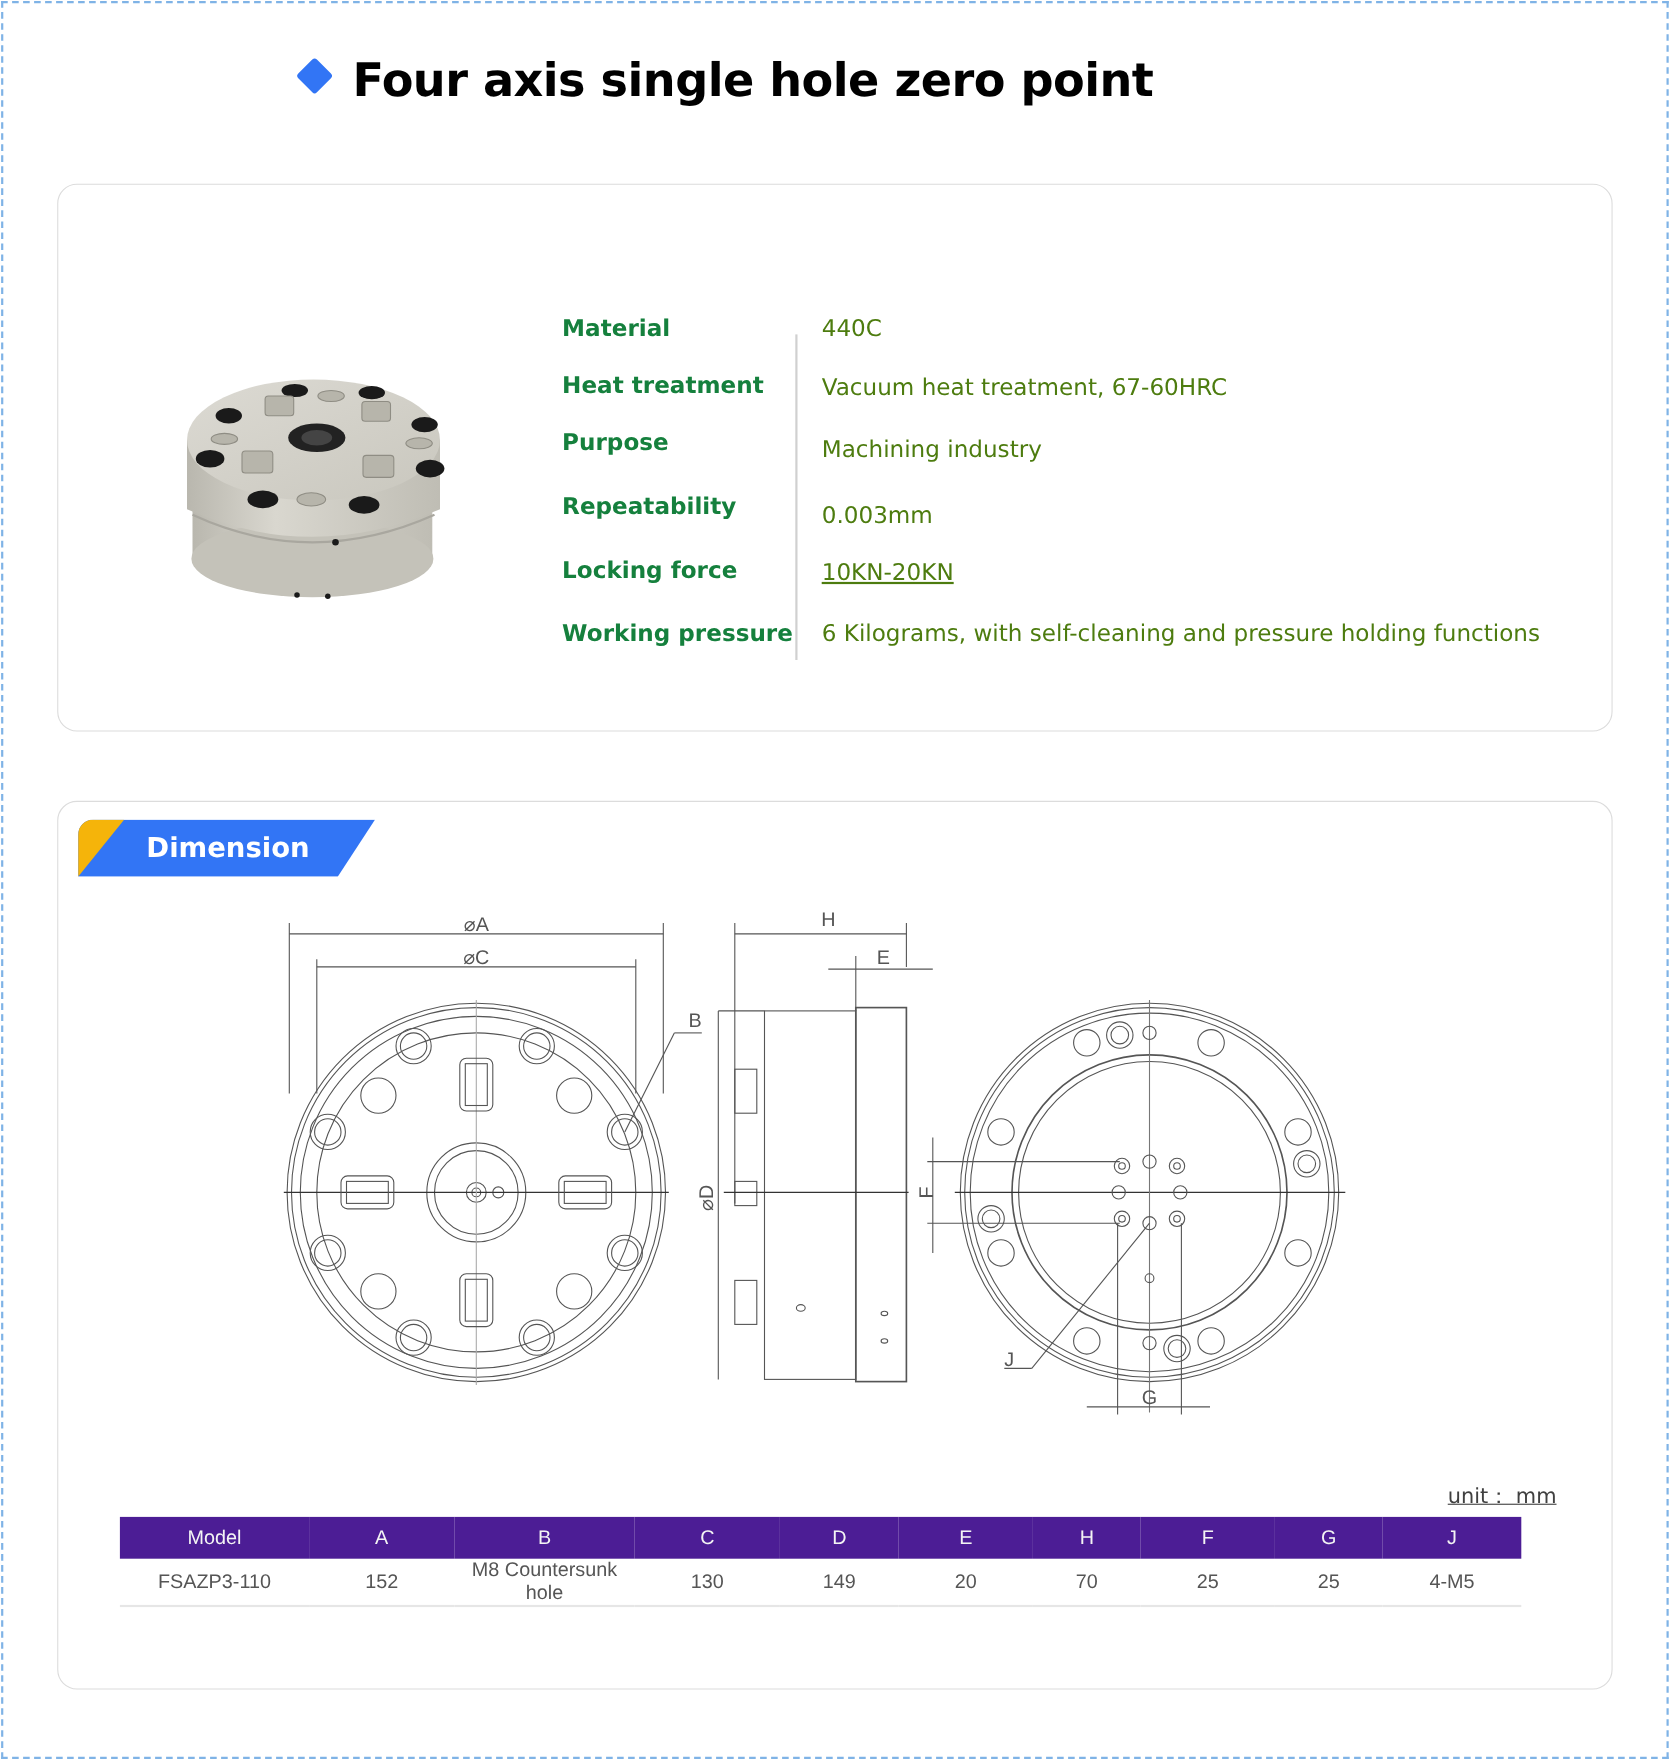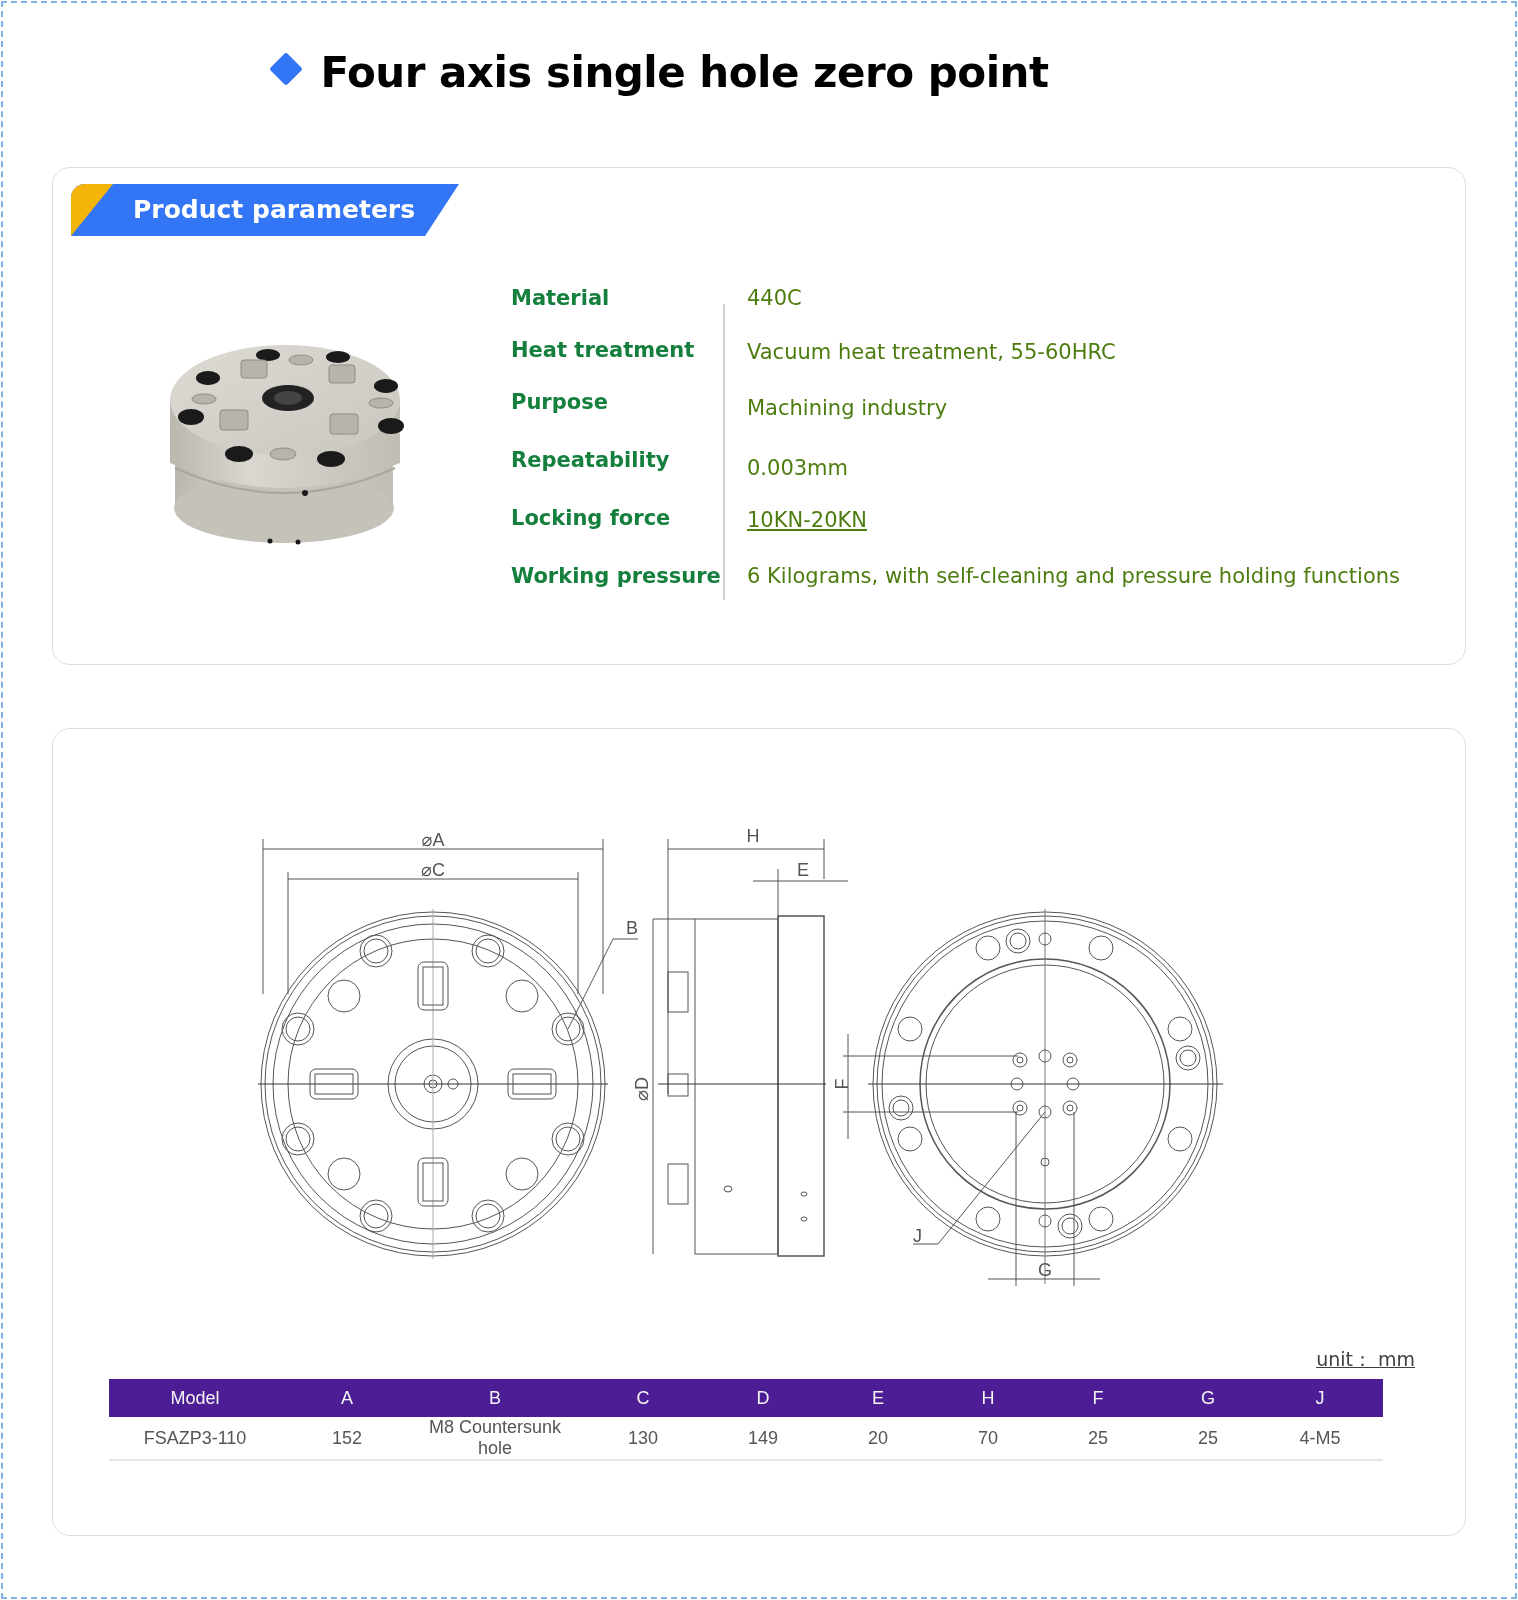--- a/index.html
+++ b/index.html
@@ -30,25 +30,20 @@
 </head>
 <body>
 
 <div class="frame"></div>
 
 <h1 class="page-title">
   <span class="diamond"></span><span>Four axis single hole zero point</span>
 </h1>
 
 <section class="card card-params">
-  <div class="banner" style="width:388px;">
-    <div class="blue" style="width:388px;"></div>
-    <div class="yellow"></div>
-    <div class="label">Product parameters</div>
-  </div>
 
   <svg class="product-img" viewBox="0 0 270 230">
     <defs>
       <linearGradient id="side" x1="0" x2="1" y1="0" y2="0">
         <stop offset="0" stop-color="#b9b7ae"></stop>
         <stop offset="0.35" stop-color="#d9d7cf"></stop>
         <stop offset="1" stop-color="#bfbdb4"></stop>
       </linearGradient>
       <linearGradient id="top" x1="0" x2="1" y1="0" y2="1">
         <stop offset="0" stop-color="#dcdad3"></stop>
@@ -89,21 +84,21 @@
 
   <div class="vline"></div>
 
   <div class="params">
     <div class="param-row" style="top:0;">
       <span class="param-key">Material</span>
       <span class="param-val">440C</span>
     </div>
     <div class="param-row" style="top:52px;">
       <span class="param-key">Heat treatment</span>
-      <span class="param-val" style="top:2px;">Vacuum heat treatment, 55-60HRC</span>
+      <span class="param-val" style="top:2px;">Vacuum heat treatment, 67-60HRC</span>
     </div>
     <div class="param-row" style="top:104px;">
       <span class="param-key">Purpose</span>
       <span class="param-val" style="top:6px;">Machining industry</span>
     </div>
     <div class="param-row" style="top:162px;">
       <span class="param-key">Repeatability</span>
       <span class="param-val" style="top:8px;">0.003mm</span>
     </div>
     <div class="param-row" style="top:220px;">
@@ -111,20 +106,25 @@
       <span class="param-val" style="top:2px;text-decoration:underline;">10KN-20KN</span>
     </div>
     <div class="param-row" style="top:278px;">
       <span class="param-key">Working pressure</span>
       <span class="param-val">6 Kilograms, with self-cleaning and pressure holding functions</span>
     </div>
   </div>
 </section>
 
 <section class="card card-dim">
+  <div class="banner" style="width:270px;">
+    <div class="blue" style="width:270px;"></div>
+    <div class="yellow"></div>
+    <div class="label">Dimension</div>
+  </div>
 
   <svg class="drawing" viewBox="0 0 1000 480" fill="none" stroke="#555" stroke-width="1">
 
     <g>
       <line x1="15" y1="15" x2="15" y2="170"></line>
       <line x1="355" y1="15" x2="355" y2="170"></line>
       <line x1="15" y1="25" x2="355" y2="25"></line>
       <line x1="40" y1="48" x2="40" y2="170"></line>
       <line x1="330" y1="48" x2="330" y2="170"></line>
       <line x1="40" y1="55" x2="330" y2="55"></line>

